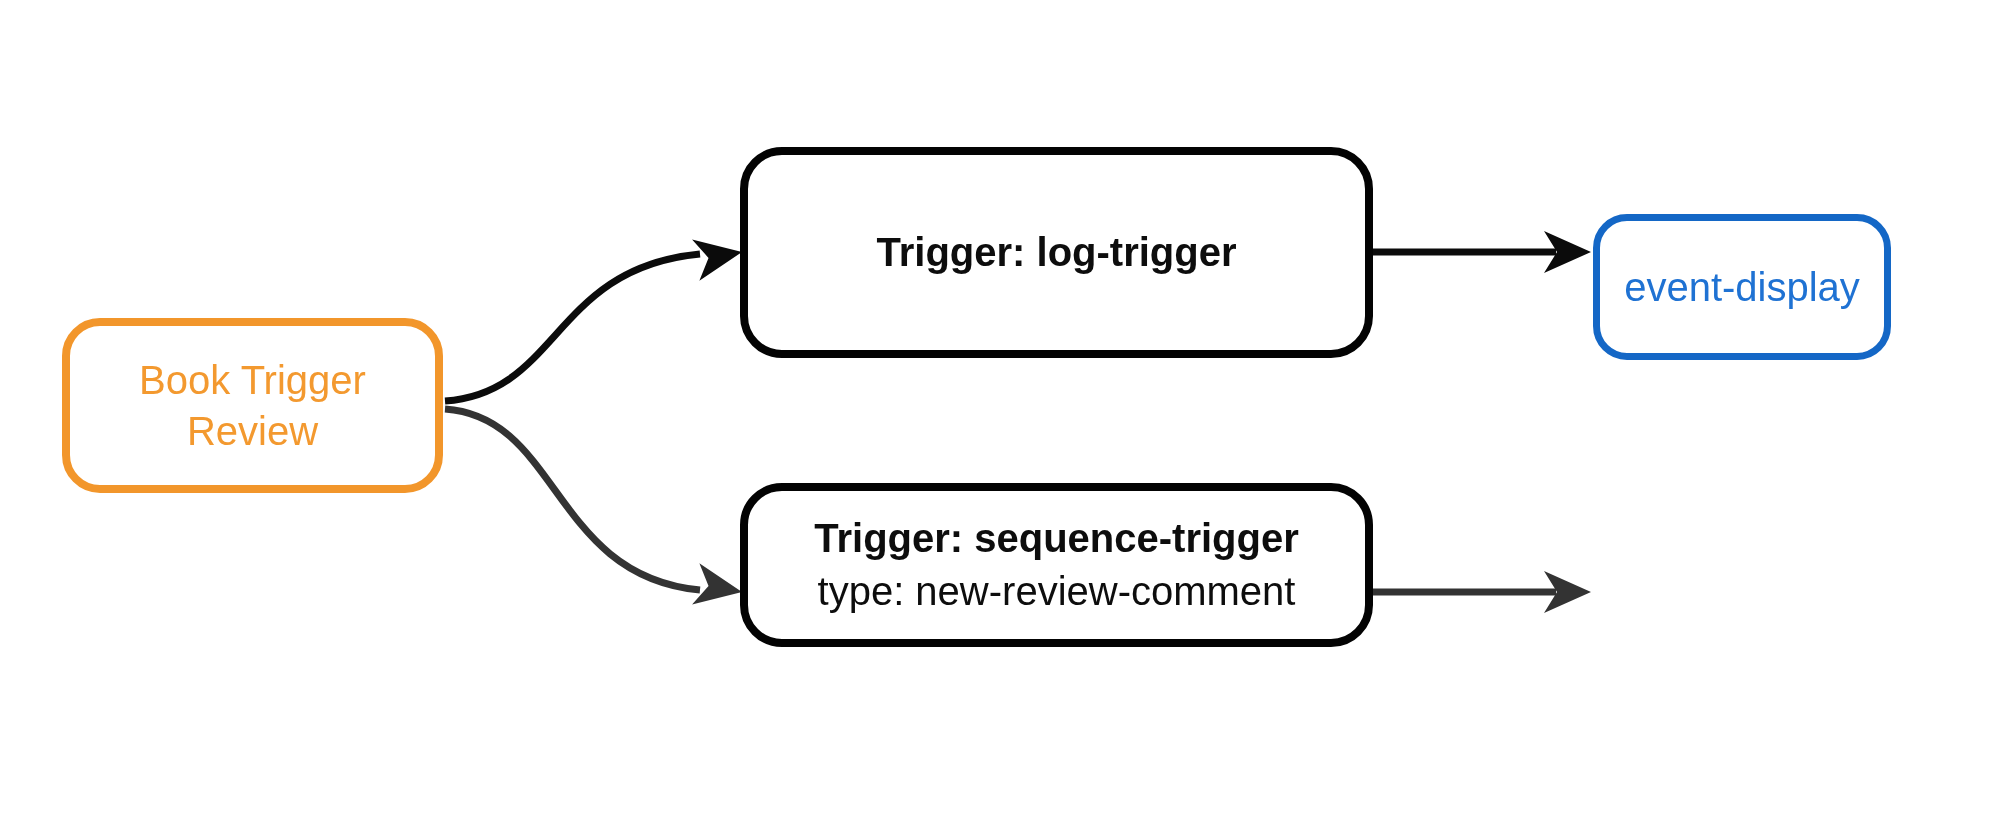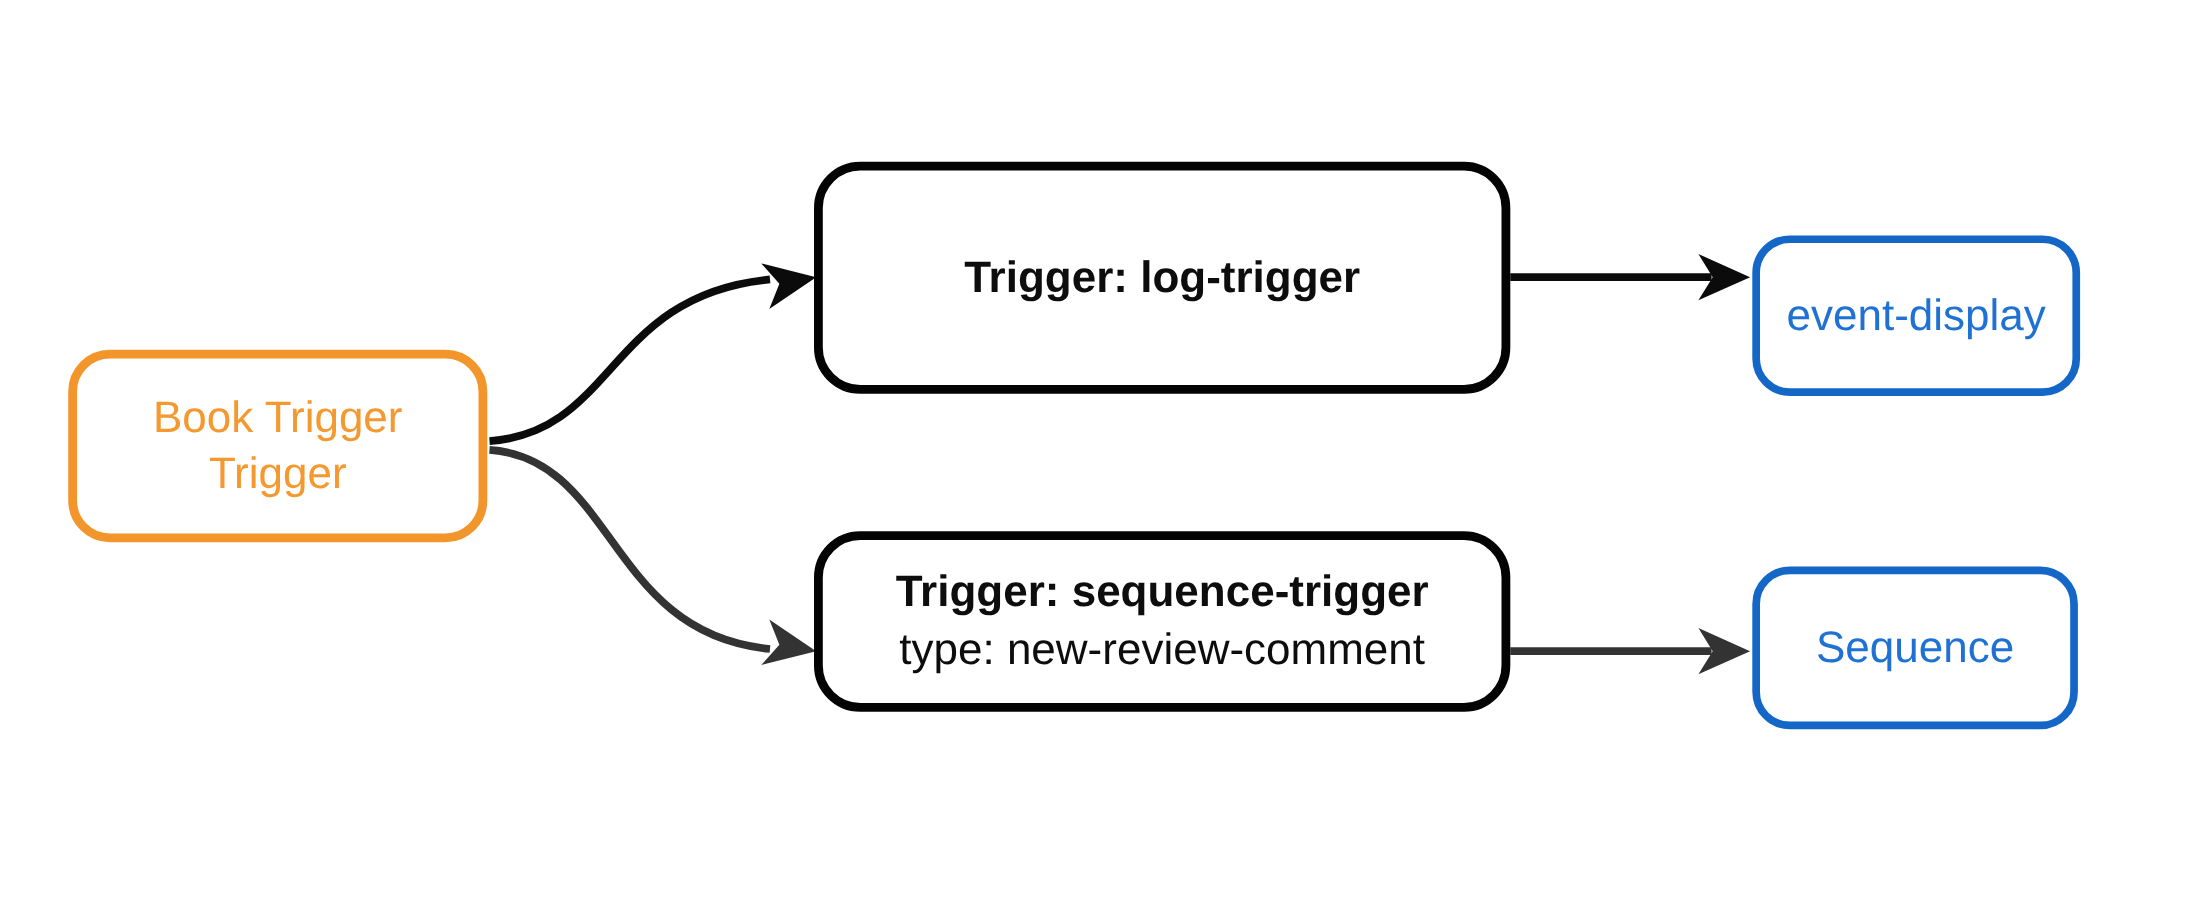--- a/index.html
+++ b/index.html
@@ -59,33 +59,30 @@
 
     <path d="M1373,252 L1556,252" fill="none" stroke-width="7" stroke="#0b0b0b"></path>
     <polygon points="0,0 -47,-21 -34,0 -47,21" transform="translate(1591,252)" fill="#0b0b0b"></polygon>
 
     <path d="M1373,592 L1556,592" fill="none" stroke-width="7" stroke="#333333"></path>
     <polygon points="0,0 -47,-21 -34,0 -47,21" transform="translate(1591,592)" fill="#333333"></polygon>
   </svg>
 
   <div class="node node-broker">
     <span>Book Trigger</span>
-    <span>Trigger</span>
+    <span>Review</span>
   </div>
 
   <div class="node node-trigger node-trigger-1">
     <span class="line-bold">Trigger: log-trigger</span>
   </div>
 
   <div class="node node-trigger node-trigger-2">
     <span class="line-bold">Trigger: sequence-trigger</span>
     <span>type: new-review-comment</span>
   </div>
 
   <div class="node node-sink node-sink-1">
     <span>event-display</span>
   </div>
 
-  <div class="node node-sink node-sink-2">
-    <span>Sequence</span>
-  </div>
 
 </div>
 
 </body></html>

